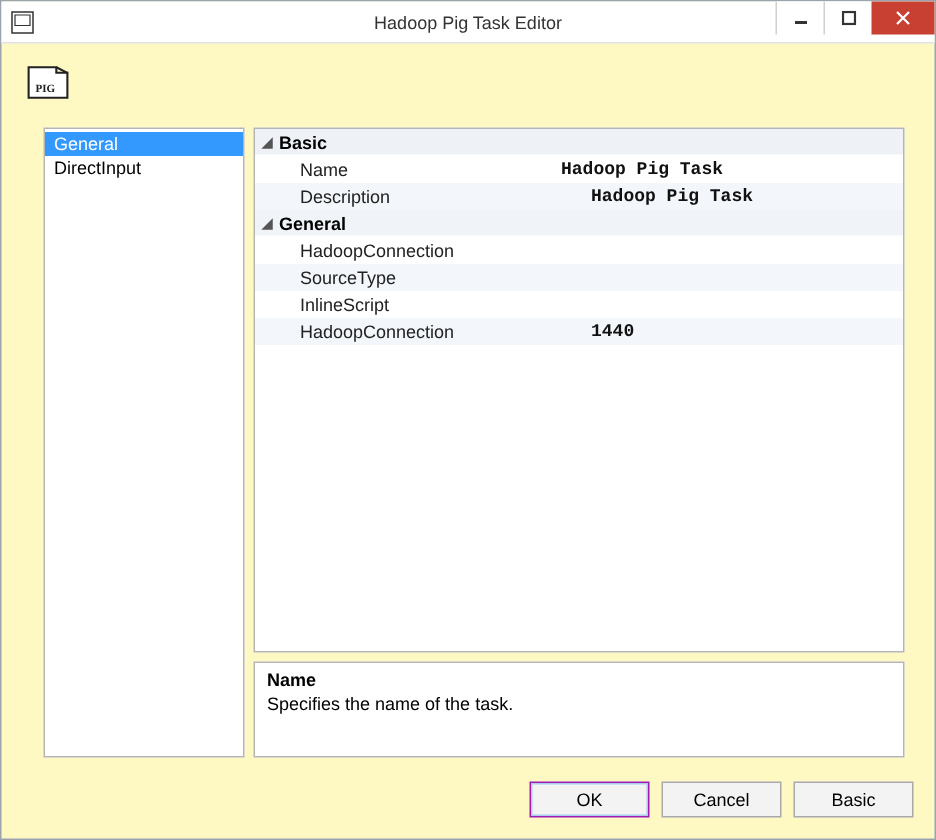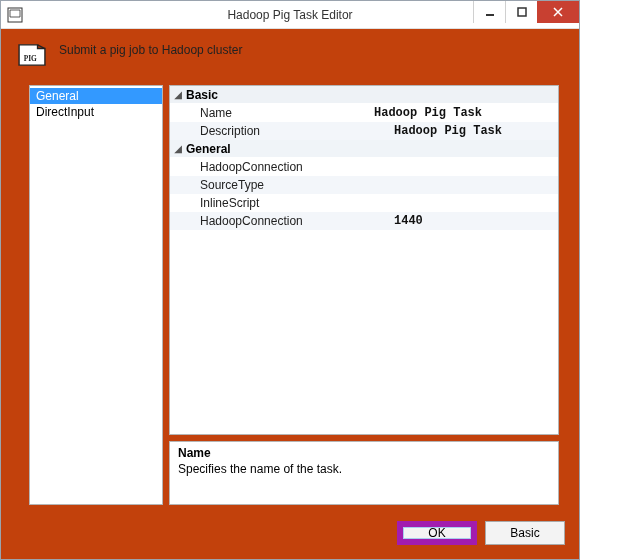--- a/index.html
+++ b/index.html
@@ -7,24 +7,24 @@
   body {
     font-family: "Segoe UI", Tahoma, sans-serif;
     font-size: 12px;
     background: #fff;
     color: #000;
     width: 624px;
     height: 560px;
     overflow: hidden;
   }
   .window {
-    width: 580px;
+    width: 624px;
     height: 560px;
     border: 1px solid #9aa3ae;
-    background: #c2410c;
+    background: #fef9c3;
     display: flex;
     flex-direction: column;
   }
   .titlebar {
     height: 28px;
     display: flex;
     align-items: center;
     background: #fff;
     border-bottom: 1px solid #e0e0e0;
     position: relative;
@@ -164,21 +164,21 @@
     min-width: 80px;
     height: 24px;
     border: 1px solid #a9a9a9;
     background: #f3f3f3;
     display: flex;
     align-items: center;
     justify-content: center;
     cursor: default;
   }
   .btn.primary {
-    border: 6px solid #a21caf;
+    border: 1px solid #a21caf;
     box-shadow: inset 0 0 0 1px #a9cdee;
   }
 </style>
 </head>
 <body>
 
 <div class="window">
 
   <div class="titlebar">
     <span class="titlebar-icon">
@@ -208,21 +208,20 @@
   </div>
 
   <div class="header-area">
     <span class="pig-icon">
       <svg viewBox="0 0 32 26" width="30" height="24">
         <path d="M2 2 H22 V6 H30 V24 H2 Z" fill="#fff" stroke="#222" stroke-width="1.5"></path>
         <path d="M22 2 L30 6" fill="none" stroke="#222" stroke-width="1.5"></path>
         <text x="7" y="20" font-size="8" font-family="Segoe UI" fill="#222" font-weight="bold">PIG</text>
       </svg>
     </span>
-    <span class="subtitle">Submit a pig job to Hadoop cluster</span>
   </div>
 
   <div class="content">
     <div class="sidebar">
       <div class="sidebar-item selected">
         <span>General</span>
       </div>
       <div class="sidebar-item">
         <span>DirectInput</span>
       </div>
@@ -271,17 +270,20 @@
         <div>Specifies the name of the task.</div>
       </div>
     </div>
   </div>
 
   <div class="footer">
     <div class="btn primary">
       <span>OK</span>
     </div>
     <div class="btn">
+      <span>Cancel</span>
+    </div>
+    <div class="btn">
       <span>Basic</span>
     </div>
   </div>
 
 </div>
 
 </body></html>

